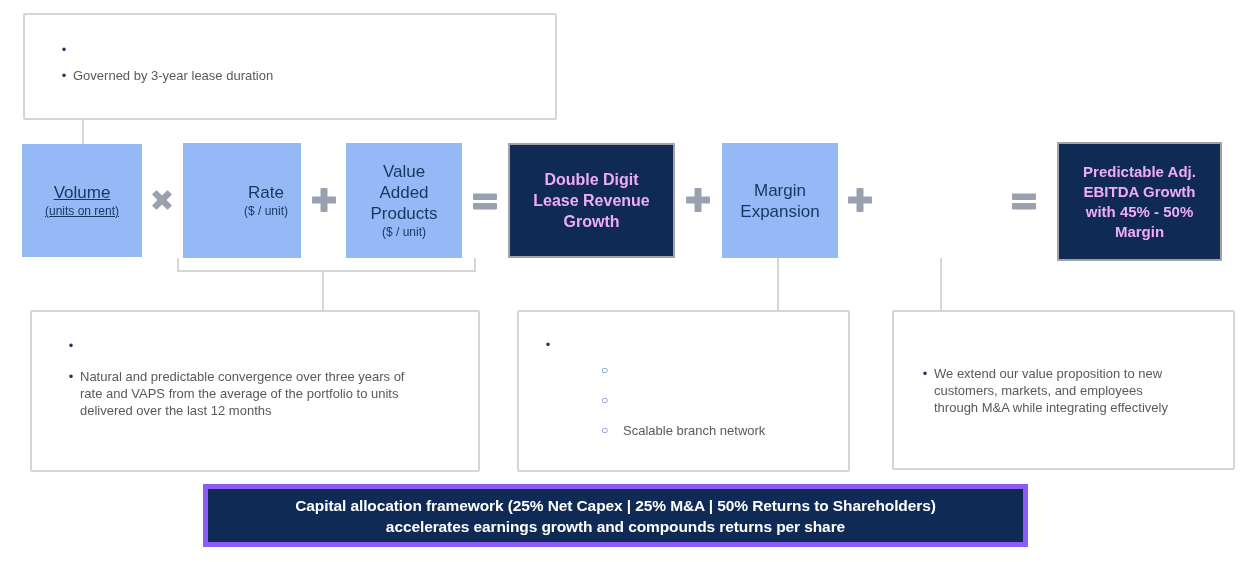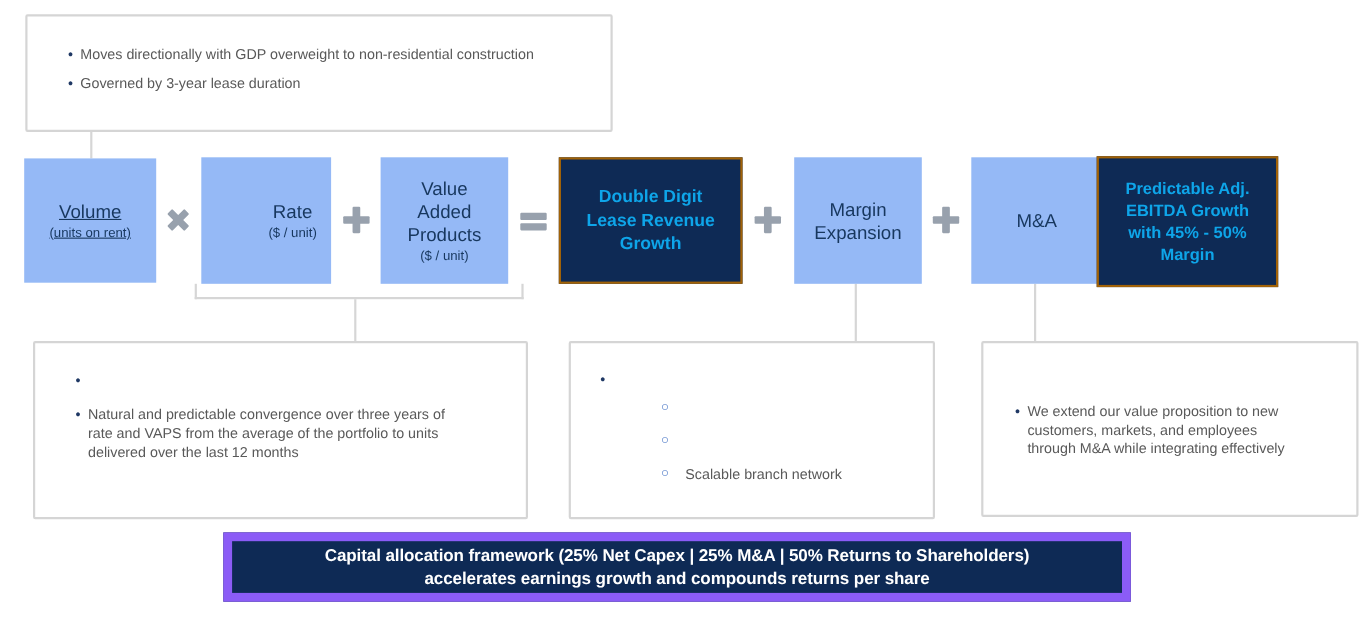--- a/index.html
+++ b/index.html
@@ -23,43 +23,42 @@
   
   .fbox{
     position:absolute;box-sizing:border-box;display:flex;flex-direction:column;
     align-items:center;justify-content:center;text-align:center;
   }
   .fbox .title{white-space:pre-line;}
   .fbox .subtitle{white-space:pre-line;}
   .box-light{background:#95b9f6;color:#17375e;}
   .box-light .title{font-size:17px;line-height:21px;}
   .box-light .subtitle{font-size:12px;line-height:15px;margin-top:1px;}
-  .box-dark{background:#0e2a55;color:#0ea5e9;border:2px solid #a16207;}
+  .box-dark{background:#0e2a55;color:#f0abfc;border:2px solid #a3a3a3;}
   .box-dark .title{font-weight:bold;}
   
   .op{position:absolute;width:28px;height:28px;}
   .op svg{display:block;}
   
   .conn{position:absolute;background:#d6d6d6;}
   
   .banner{
-    position:absolute;background:#0e2a55;border:8px solid #8b5cf6;box-sizing:border-box;
+    position:absolute;background:#0e2a55;border:5px solid #8b5cf6;box-sizing:border-box;
     color:#ffffff;font-weight:bold;font-size:15.5px;line-height:21px;letter-spacing:-0.1px;
     display:flex;align-items:center;justify-content:center;text-align:center;white-space:pre-line;
   }
 </style>
 </head>
 <body>
 
 <div class="canvas">
 
   <div class="callout" style="left:23px;top:13px;width:534px;height:107px;padding:26px 16px 0 30px;">
     <div class="bullet-row" style="margin-bottom:9px;">
       <span class="marker">•</span>
-      <span class="btxt">Moves directionally with GDP overweight to non-residential construction</span>
     </div>
     <div class="bullet-row">
       <span class="marker">•</span>
       <span class="btxt">Governed by 3-year lease duration</span>
     </div>
   </div>
 
   <div class="conn" style="left:82px;top:120px;width:2px;height:24px;"></div>
   <div class="conn" style="left:177px;top:258px;width:2px;height:14px;"></div>
   <div class="conn" style="left:474px;top:258px;width:2px;height:14px;"></div>
@@ -134,34 +133,31 @@
 
   <div class="op" style="left:846px;top:186px;">
     <svg width="28" height="28" viewBox="0 0 28 28">
       <g fill="#98a1ad">
         <rect x="2" y="10.5" width="24" height="7" rx="1"></rect>
         <rect x="10.5" y="2" width="7" height="24" rx="1"></rect>
       </g>
     </svg>
   </div>
 
-  <div class="fbox box-light" style="left:883px;top:143px;width:119px;height:115px;">
-    <div class="title">M&amp;A</div>
-  </div>
 
   <div class="op" style="left:1010px;top:186px;">
     <svg width="28" height="28" viewBox="0 0 28 28">
       <g fill="#98a1ad">
         <rect x="2" y="7.5" width="24" height="6.5" rx="1"></rect>
         <rect x="2" y="17" width="24" height="6.5" rx="1"></rect>
       </g>
     </svg>
   </div>
 
-  <div class="fbox box-dark" style="left:997px;top:142px;width:165px;height:119px;font-size:15px;line-height:20px;">
+  <div class="fbox box-dark" style="left:1057px;top:142px;width:165px;height:119px;font-size:15px;line-height:20px;">
     <div class="title">Predictable Adj.
 EBITDA Growth
 with 45% - 50%
 Margin</div>
   </div>
 
   <div class="callout" style="left:30px;top:310px;width:450px;height:162px;padding:25px 12px 0 30px;">
     <div class="bullet-row">
       <span class="marker">•</span>
     </div>

